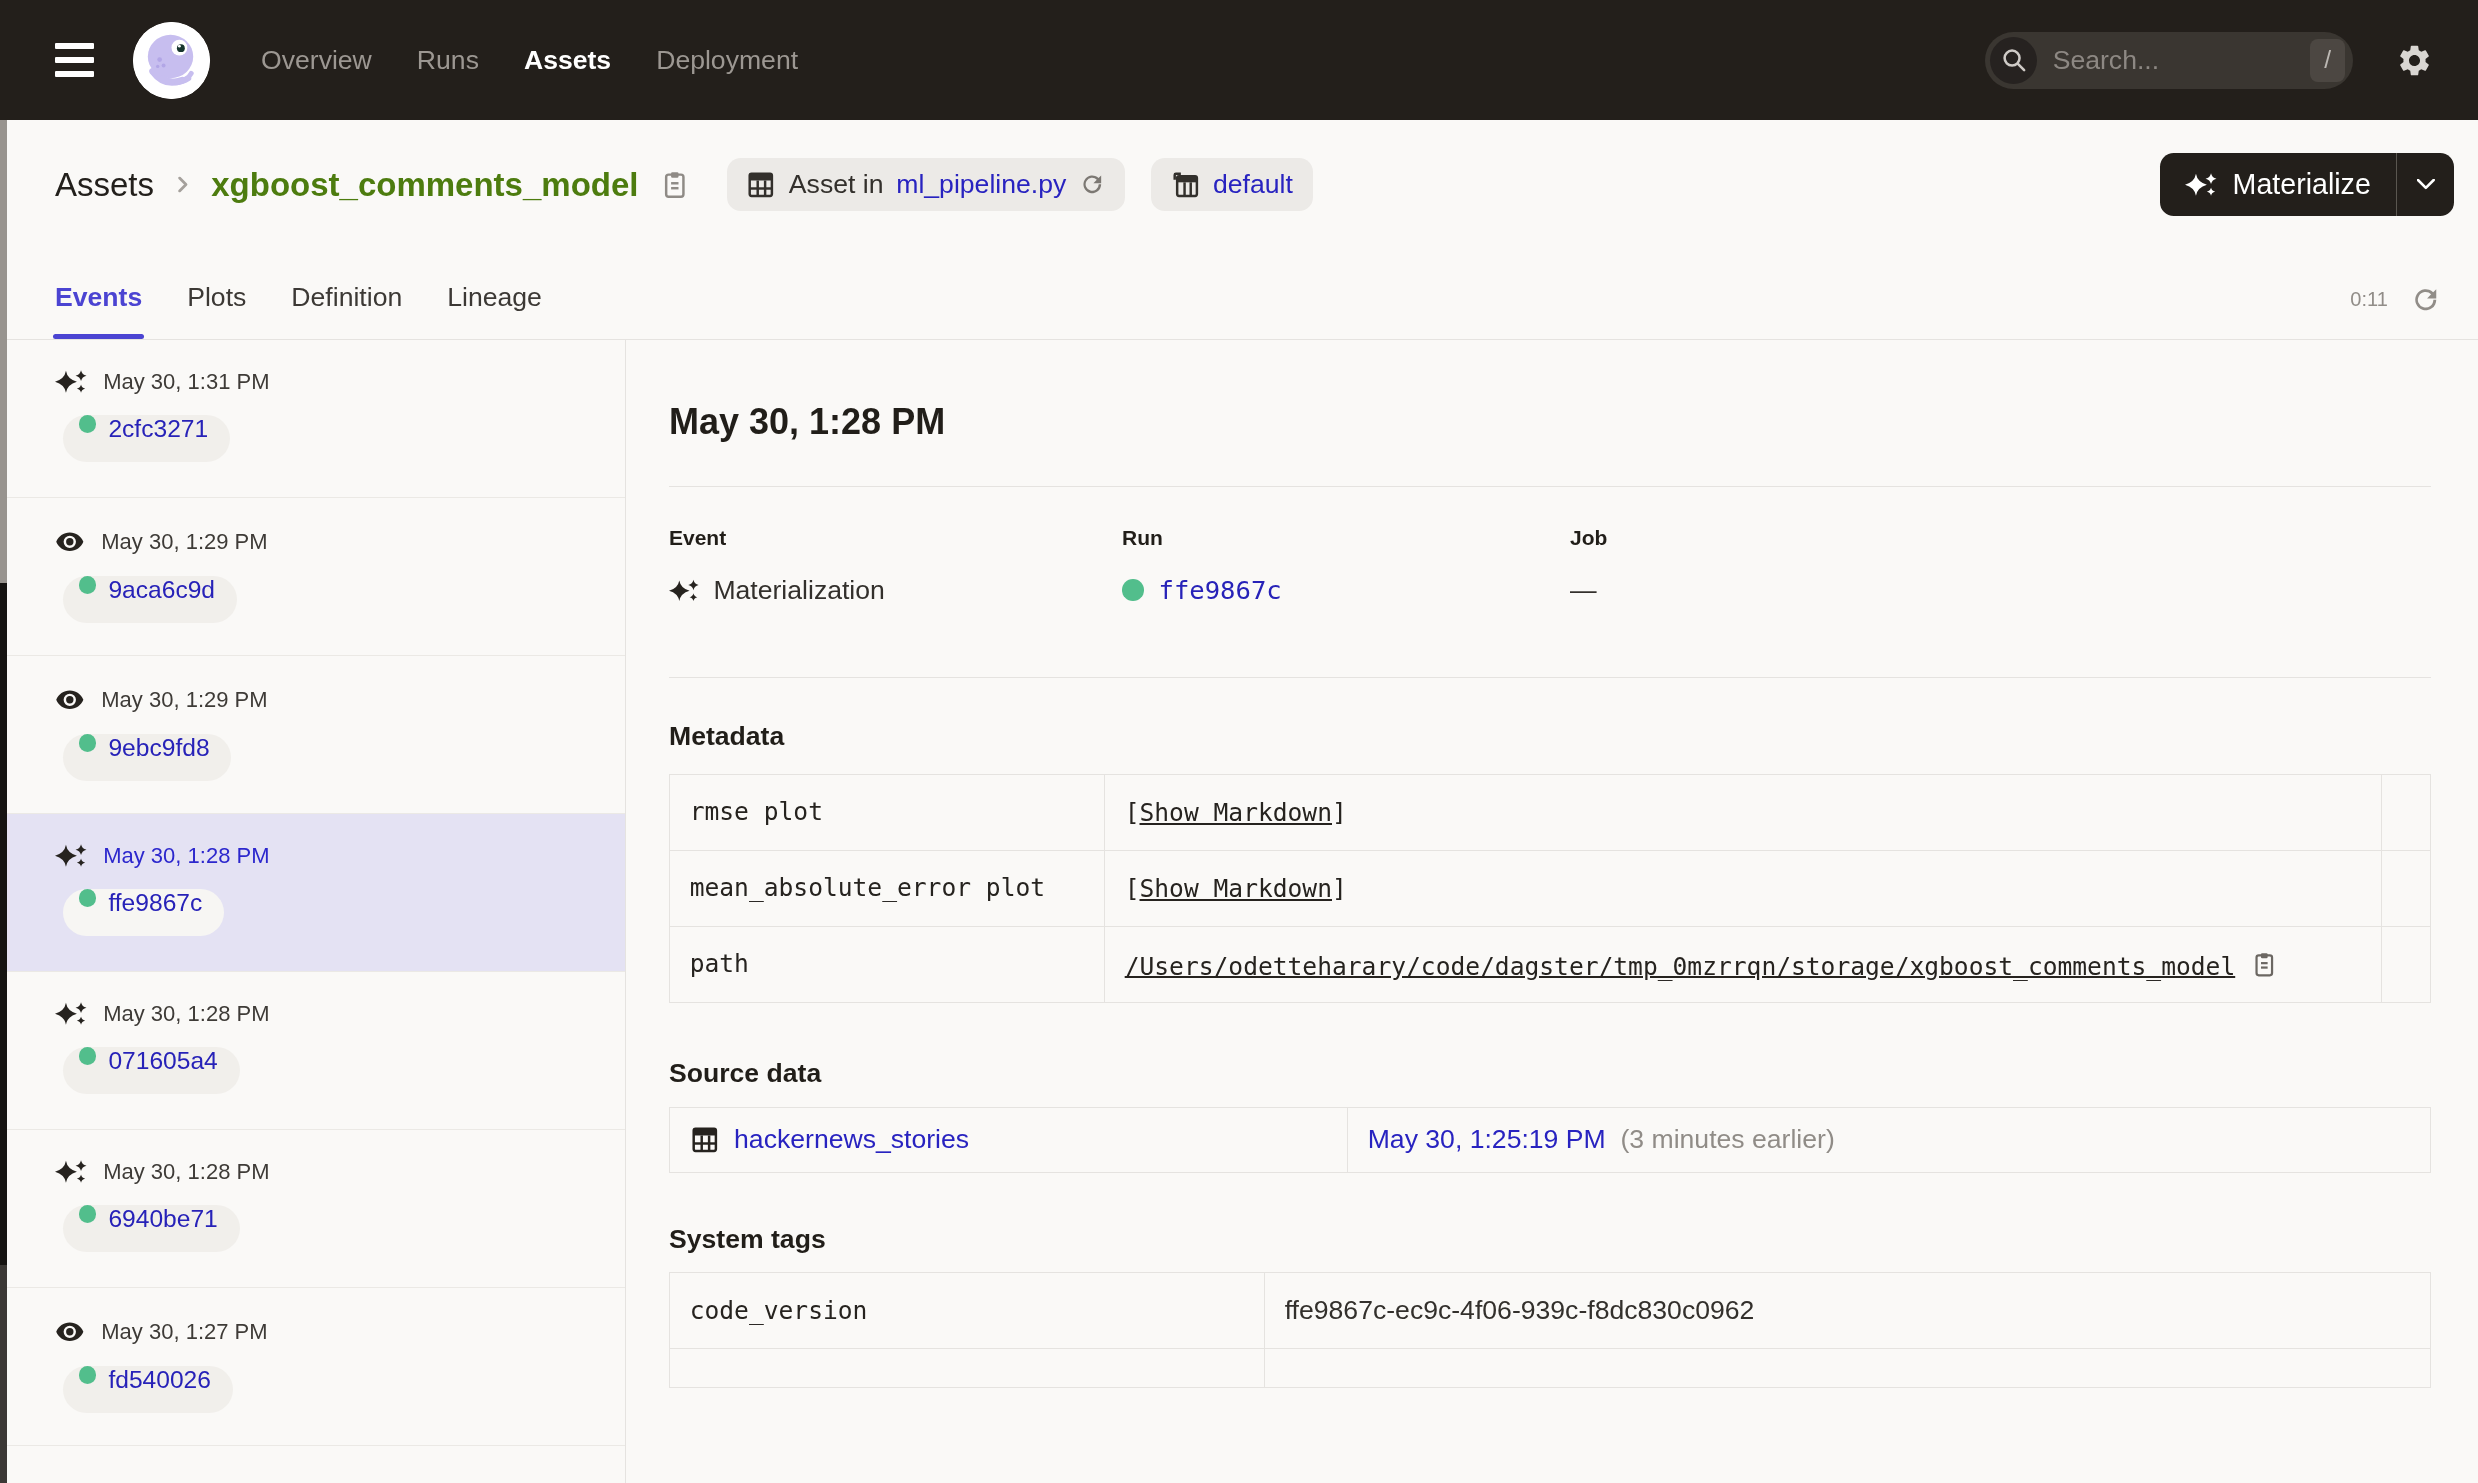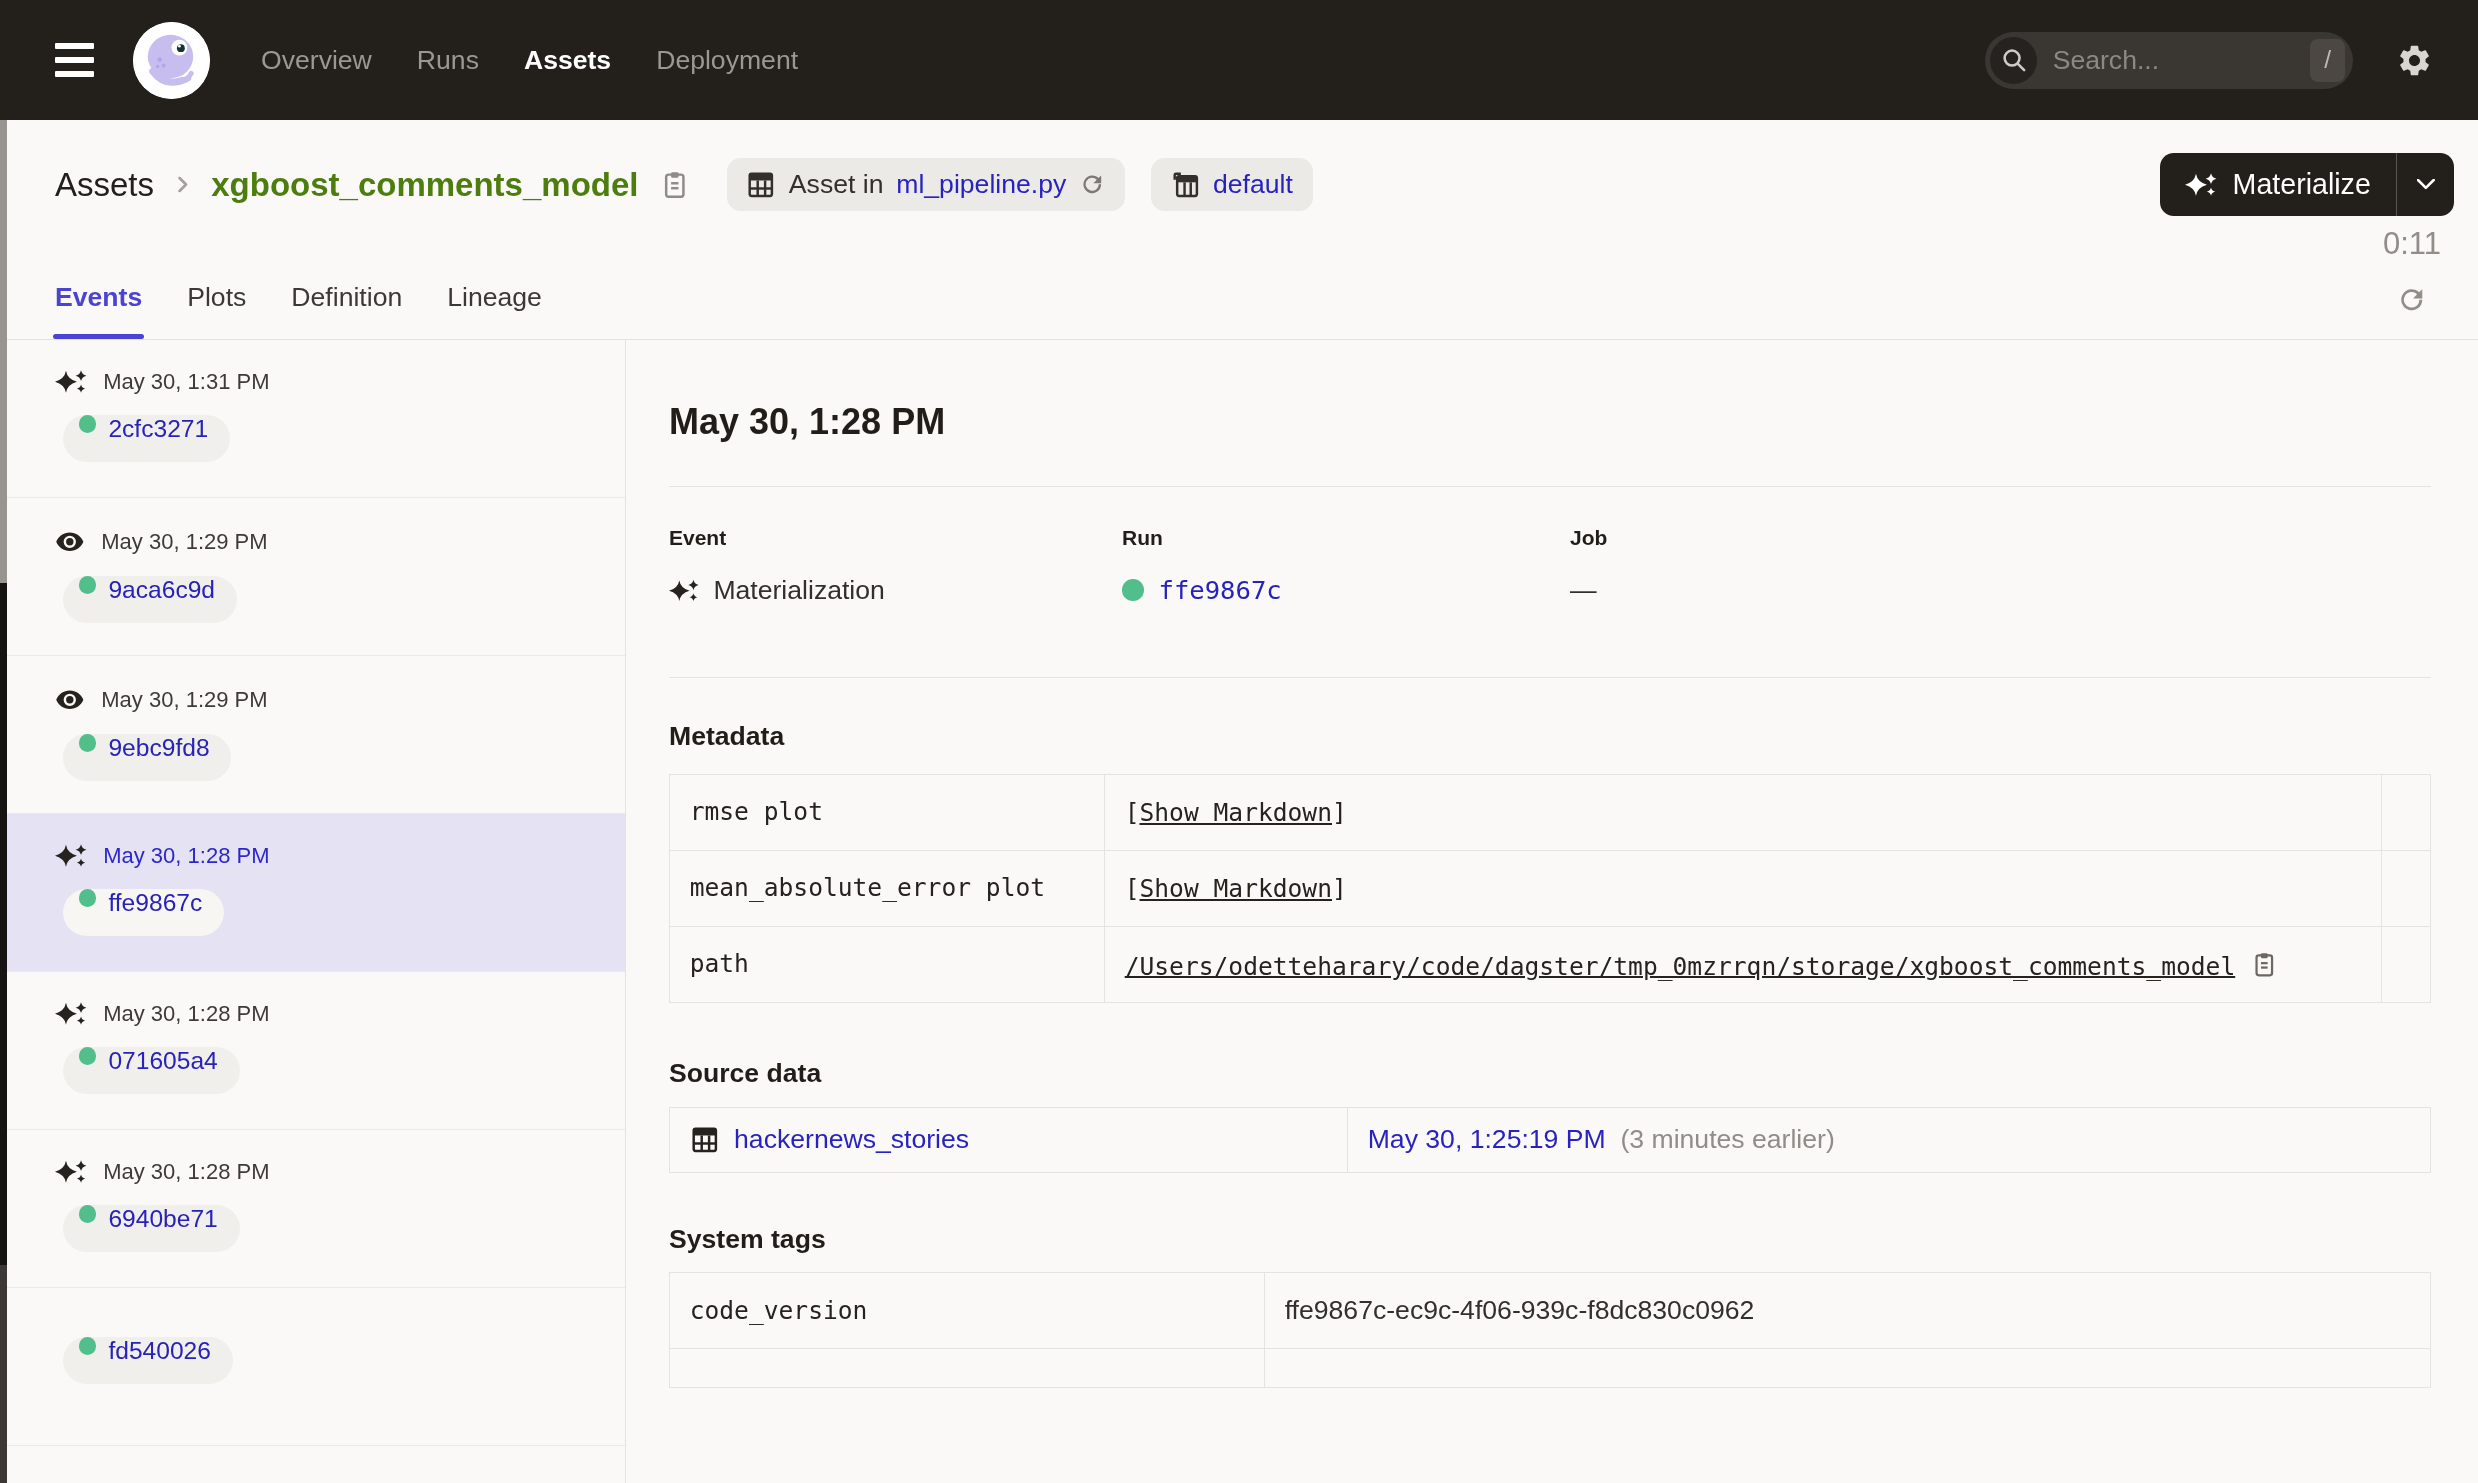--- a/index.html
+++ b/index.html
@@ -41,21 +41,21 @@
   .mat-btn { margin-left:auto; display:flex; align-items:stretch; background:#231F1B; border-radius:13.8px; overflow:hidden; height:63px; cursor:pointer; }
   .mat-main { display:flex; align-items:center; gap:15.8px; padding:0 25.6px; color:#FFFFFF; font-size:28.6px; font-weight:500; }
   .mat-divider { width:1px; background:#5A5650; }
   .mat-caret { width:57px; display:flex; align-items:center; justify-content:center; }
 
   
   .tabs-row { display:flex; align-items:flex-end; padding:0 37px 0 55px; border-bottom:1px solid #E5E3E0; height:98px; }
   .tab { font-size:26.6px; font-weight:500; color:#3C3935; padding-bottom:25.6px; margin-right:45px; position:relative; cursor:pointer; }
   .tab.active { color:#4B44D2; font-weight:700; }
   .tab.active::after { content:""; position:absolute; left:-2px; right:-2px; bottom:0; height:4.9px; background:#4B44D2; border-radius:3px; }
-  .tabs-right { margin-left:auto; display:flex; align-items:center; gap:21.7px; padding-bottom:23.6px; color:#918D88; font-size:31px;flex-direction:column; }
+  .tabs-right { margin-left:auto; display:flex; align-items:center; gap:21.7px; padding-bottom:23.6px; color:#918D88; font-size:20px; }
 
   
   .layout { display:flex; height:1144px; }
   .edge-strip { position:absolute; left:0; top:120px; width:6.9px; height:1363px; z-index:40;
     background:linear-gradient(180deg,#98948F 0%,#98948F 34%,#161412 34%,#161412 84%,#3B3835 84%,#3B3835 100%); }
 
   
   .sidebar { width:626px; flex:none; border-right:1px solid #E5E3E0; }
   .event-item { height:158px; padding:29.6px 0 0 55px; border-bottom:1px solid #EBE9E5; cursor:pointer; }
   .event-item.selected { background:#E4E2F3; }
@@ -316,20 +316,26 @@
           </svg>
         <span class="ev-time">May 30, 1:28 PM</span>
       </div>
       <div class="ev-pill">
         <span class="dot"></span>
         <a class="ev-run">6940be71</a>
       </div>
     </div>
 
     <div class="event-item">
+      <div class="ev-head">
+        <svg width="29.6" height="29.6" viewBox="0 0 24 24" fill="#26231F">
+            <path d="M12 4.5C7 4.5 2.73 7.61 1 12c1.73 4.39 6 7.5 11 7.5s9.27-3.11 11-7.5c-1.73-4.39-6-7.5-11-7.5zM12 17a5 5 0 1 1 0-10 5 5 0 0 1 0 10zm0-8a3 3 0 1 0 0 6 3 3 0 0 0 0-6z"></path>
+          </svg>
+        <span class="ev-time">May 30, 1:27 PM</span>
+      </div>
       <div class="ev-pill">
         <span class="dot"></span>
         <a class="ev-run">fd540026</a>
       </div>
     </div>
 
   </div>
 
   <div class="main">
     <h1 class="detail-title">May 30, 1:28 PM</h1>

